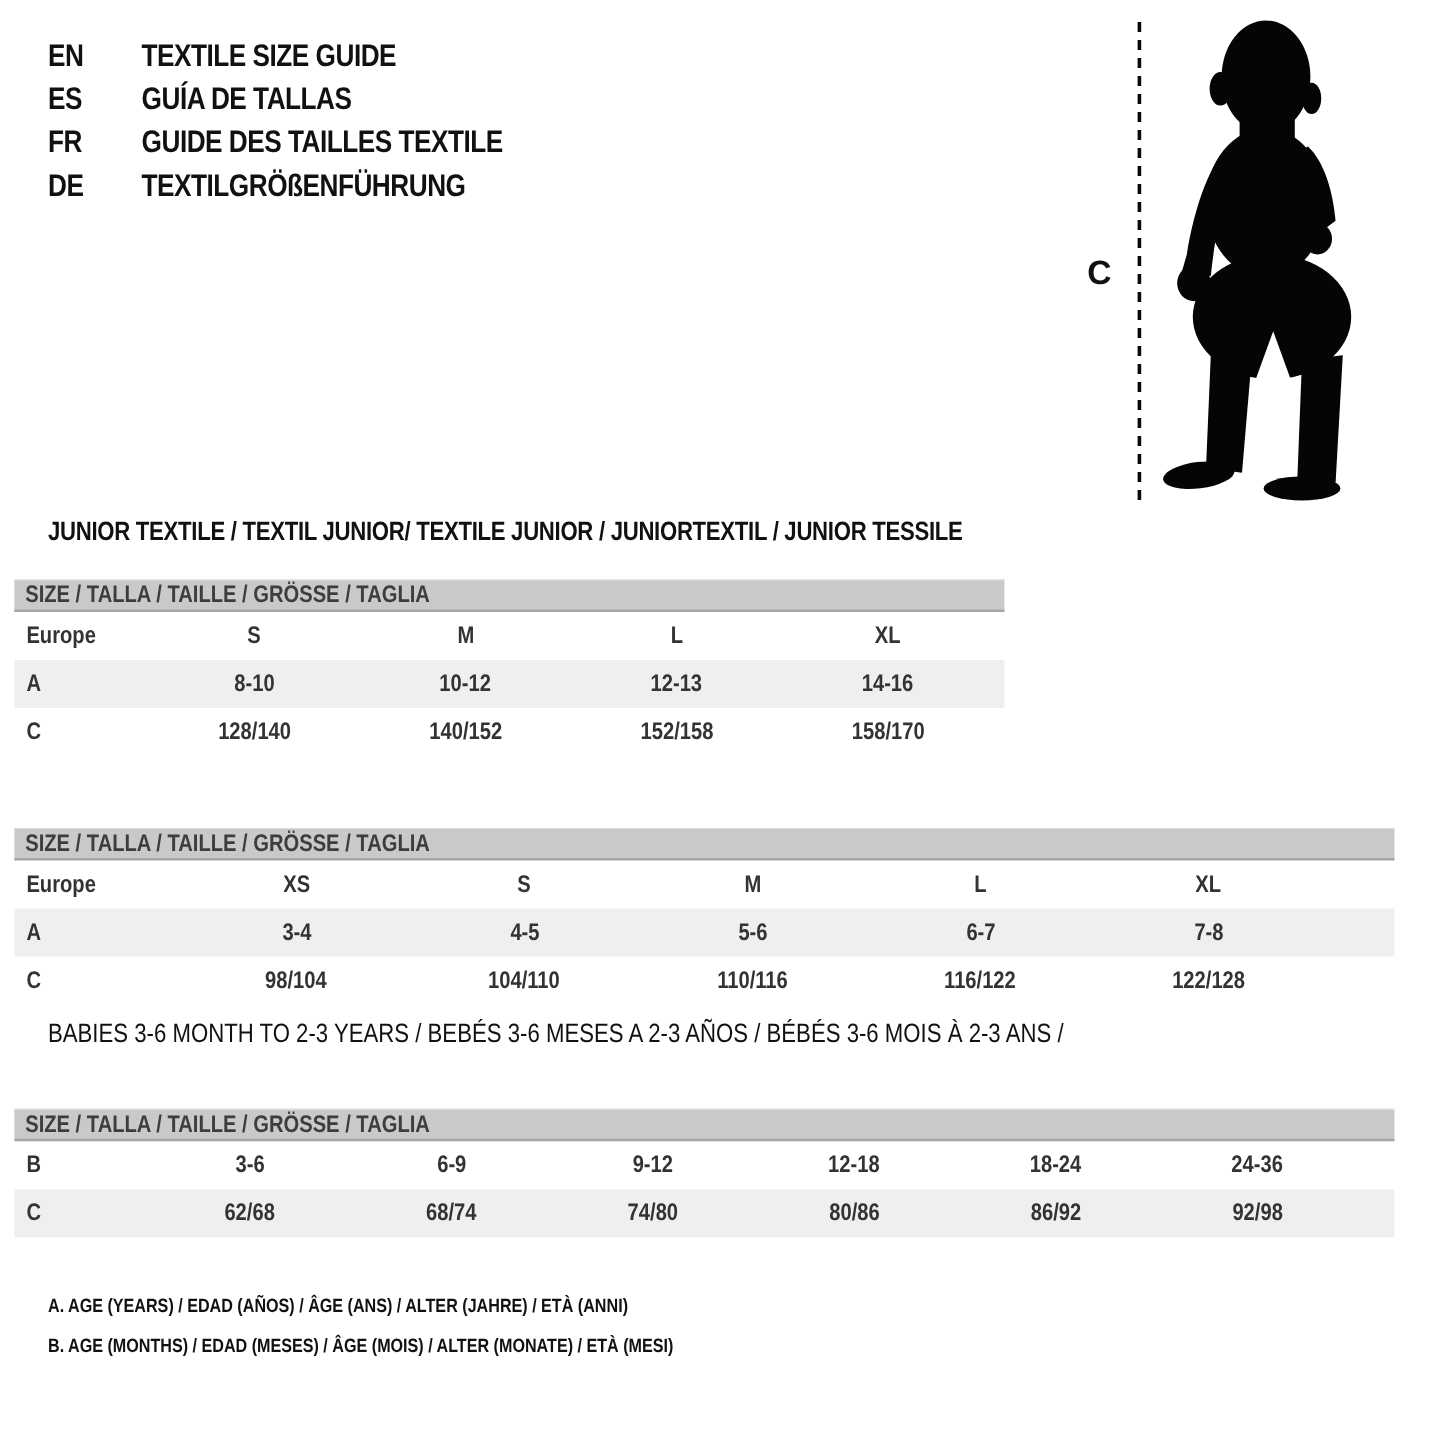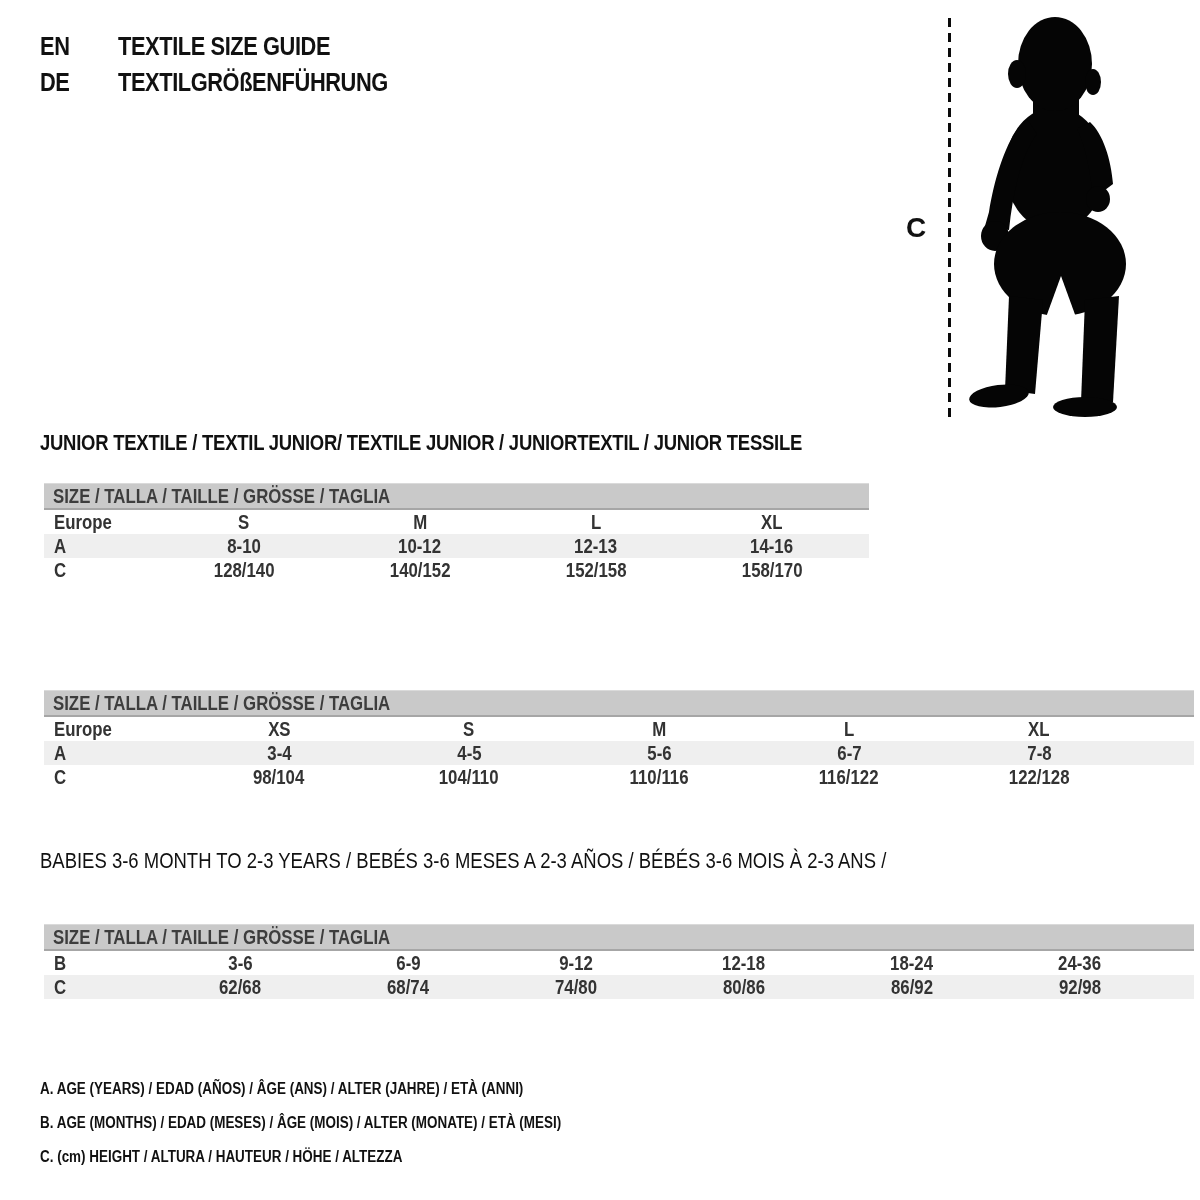--- a/index.html
+++ b/index.html
@@ -19,27 +19,27 @@
   .dash-line{position:absolute;left:948px;top:18px;width:3px;height:400px;
     background:repeating-linear-gradient(to bottom,#0a0a0a 0 9px,transparent 9px 15px);}
   .c-label{position:absolute;left:906px;top:212px;font-size:28px;font-weight:bold;}
   .fig-svg{position:absolute;left:965px;top:14px;width:175px;height:404px;}
 
   
   .sec-title{position:absolute;left:40px;font-size:22px;font-weight:bold;letter-spacing:-.3px;text-align:center;}
   .sub{font-size:14px;vertical-align:-5px;font-weight:bold;}
 
   
-  .tbl{position:absolute;left:44px;}
+  .tbl{position:absolute;left:12px;}
   .t-junior{width:825px;}
   .t-wide{width:1150px;}
   .bar{height:27px;background:#c9c9c9;border-top:1px solid #dadada;border-bottom:2px solid #a6a6a6;
     display:flex;align-items:center;padding-left:9px;box-sizing:border-box;
     font-size:20px;font-weight:bold;color:#3d3d3d;}
-  .row{display:flex;height:24px;align-items:center;font-weight:bold;font-size:20px;color:#333;}
+  .row{display:flex;height:40px;align-items:center;font-weight:bold;font-size:20px;color:#333;}
   .row.shade{background:#efefef;}
   .lbl{padding-left:10px;box-sizing:border-box;text-align:left;}
   .t-junior .lbl{width:112px;}
   .t-wide  .lbl{width:140px;}
   .t-babies .lbl{width:112px;}
   .cell{text-align:center;}
   .t-junior .cell{width:176px;}
   .t-children .cell{width:190px;}
   .t-babies .cell{width:168px;}
   .spacer{flex:1;}
@@ -52,20 +52,28 @@
 </style>
 </head>
 <body>
 
 <div class="page">
 
   <div class="langs">
     <div class="lang-row">
       <span class="lang-code cond-l">EN</span>
       <span class="cond-l">TEXTILE SIZE GUIDE</span>
+    </div>
+    <div class="lang-row">
+      <span class="lang-code cond-l">ES</span>
+      <span class="cond-l">GUÍA DE TALLAS</span>
+    </div>
+    <div class="lang-row">
+      <span class="lang-code cond-l">FR</span>
+      <span class="cond-l">GUIDE DES TAILLES TEXTILE</span>
     </div>
     <div class="lang-row">
       <span class="lang-code cond-l">DE</span>
       <span class="cond-l">TEXTILGRÖßENFÜHRUNG</span>
     </div>
   </div>
 
   <div class="dash-line"></div>
   <span class="c-label">C</span>
   <svg class="fig-svg" viewBox="0 0 175 404" aria-hidden="true">
@@ -179,16 +187,15 @@
       <span class="cell"><span class="cond">80/86</span></span>
       <span class="cell"><span class="cond">86/92</span></span>
       <span class="cell"><span class="cond">92/98</span></span>
       <span class="spacer"></span>
     </div>
   </div>
 
   <div class="legend">
     <div><span class="cond-l">A. AGE (YEARS) / EDAD (AÑOS) / ÂGE (ANS) / ALTER (JAHRE) / ETÀ (ANNI)</span></div>
     <div><span class="cond-l">B. AGE (MONTHS) / EDAD (MESES) / ÂGE (MOIS) / ALTER (MONATE) / ETÀ (MESI)</span></div>
-    <div><span class="cond-l">C. (cm) HEIGHT / ALTURA / HAUTEUR / HÖHE / ALTEZZA</span></div>
   </div>
 
 </div>
 
 </body></html>

